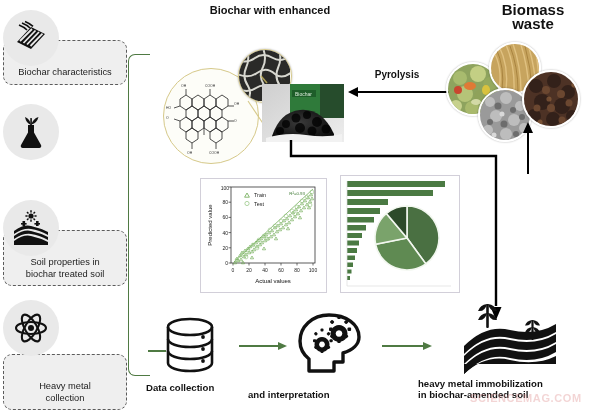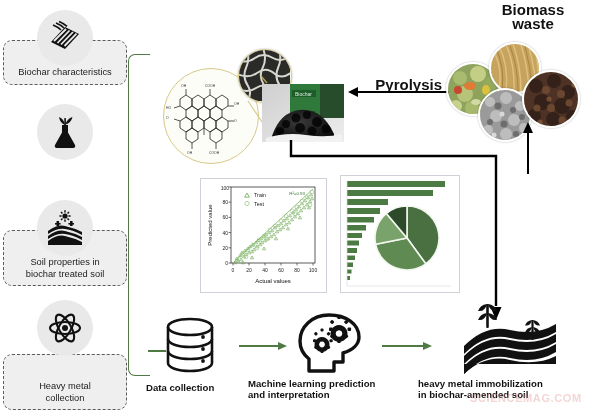--- a/index.html
+++ b/index.html
@@ -16,21 +16,20 @@
   }
   #canvas { position: absolute; inset: 0; }
 
   
   .side-card {
     position: absolute;
     width: 124px;
     left: 3px;
     display: flex;
     flex-direction: column;
-    align-items: center;
   }
   .side-icon-wrap {
     width: 56px; height: 56px;
     border-radius: 50%;
     background: #e9e9e9;
     display: flex; align-items: center; justify-content: center;
     position: relative;
     z-index: 3;
     margin-bottom: -26px;
   }
@@ -240,29 +239,29 @@
     <div class="side-label-box">
       <span>Heavy metal</span><br>
       <span>collection</span>
     </div>
   </div>
 
   <div class="bracket"></div>
   <div class="bracket-stem"></div>
 
   <div class="heading" style="left:184px; top:3px; width:172px; font-size:11px; line-height:14px;">
-    <br>
+    <span>Biochar with enhanced</span><br>
   </div>
 
   <div class="heading" style="left:478px; top:3px; width:110px; font-size:15px; line-height:14px;">
     <span>Biomass</span><br>
     <span>waste</span>
   </div>
 
-  <div class="heading" style="left:352px; top:76px; width:90px; font-size:15px;text-align:right;">
+  <div class="heading" style="left:352px; top:69px; width:90px; font-size:10px;">
     <span>Pyrolysis</span>
   </div>
 
   <div class="photo-circle" style="left:163px; top:68px; width:96px; height:96px; border-color:#d6c98a; border-width:1.4px; background:#fdfdf8; box-shadow:none;">
     <svg width="92" height="92" viewBox="0 0 92 92">
       <g fill="none" stroke="#2a2a2a" stroke-width="0.85">
         <g>
           <polygon points="16,30 22,26 28,30 28,37 22,41 16,37"></polygon>
           <polygon points="28,30 34,26 40,30 40,37 34,41 28,37"></polygon>
           <polygon points="40,30 46,26 52,30 52,37 46,41 40,37"></polygon>
@@ -690,21 +689,21 @@
           <rect x="36.5" y="27.2" width="3.2" height="3" rx="1"></rect>
           <rect x="21.4" y="20.2" width="3" height="3.2" rx="1" transform="rotate(-45 22.9 21.8)"></rect>
           <rect x="34" y="33.6" width="3" height="3.2" rx="1" transform="rotate(-45 35.5 35.2)"></rect>
           <rect x="34" y="20.2" width="3" height="3.2" rx="1" transform="rotate(45 35.5 21.8)"></rect>
           <rect x="21.4" y="33.6" width="3" height="3.2" rx="1" transform="rotate(45 22.9 35.2)"></rect>
         </g>
       </g>
     </svg>
   </div>
   <div class="bottom-label" style="left:248px; top:378px; width:164px;">
-    <span>Machine learning prediction</span><br>
+    <br>
     <span>and interpretation</span>
   </div>
 
   <div class="h-arrow-green" style="left:382px; top:345px; width:42px;"></div>
 
   <div style="position:absolute; left:462px; top:300px; width:96px; height:76px;">
     <svg width="96" height="76" viewBox="0 0 96 76">
       <g fill="#111">
 
         <path d="M25 4 q-7 1 -9 7 q7 1 9 -7 z"></path>

